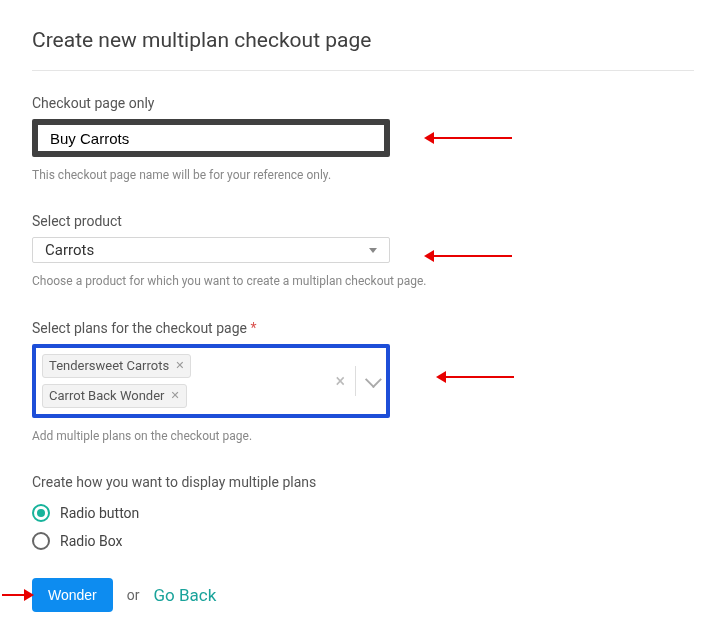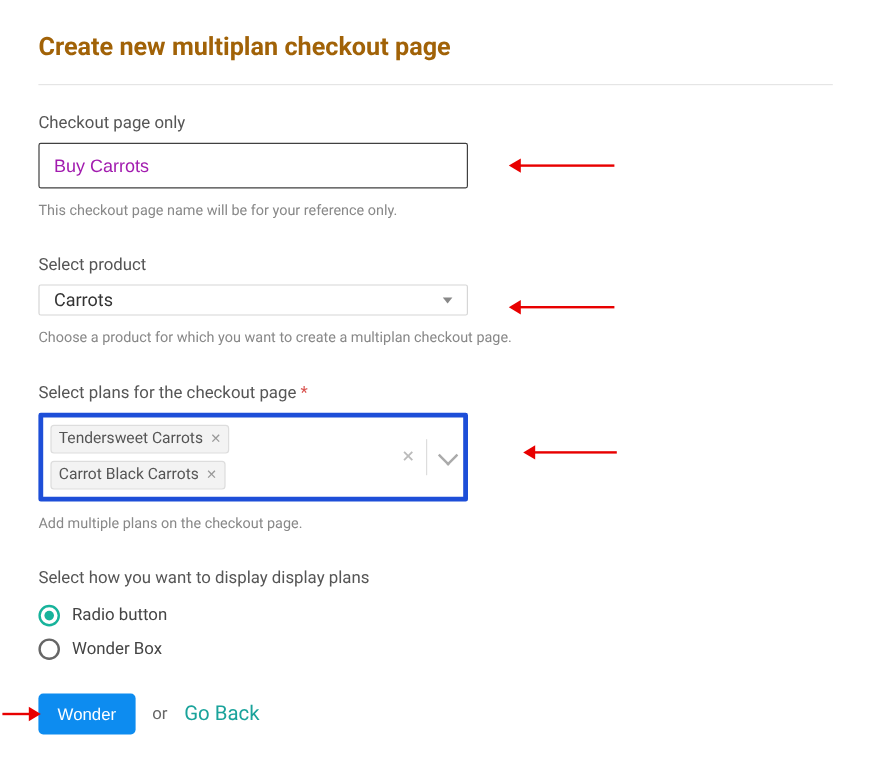--- a/index.html
+++ b/index.html
@@ -6,22 +6,22 @@
     body {
       font-family: -apple-system, BlinkMacSystemFont, "Segoe UI", Roboto, Helvetica, Arial, sans-serif;
       background: #fff;
       padding: 28px 32px;
       width: 726px;
       color: #333;
       position: relative;
     }
     h1.page-title {
       font-size: 21px;
-      font-weight: 700;
-      color: #a16207;
+      font-weight: 400;
+      color: #404040;
       margin-bottom: 18px;
     }
     .hr {
       border: none;
       border-top: 1px solid #e5e5e5;
       margin-bottom: 24px;
     }
     .form-group { margin-bottom: 28px; position: relative; }
     .form-label {
       font-size: 14px;
@@ -33,25 +33,25 @@
     .helper {
       font-size: 12px;
       color: #888;
       margin-top: 8px;
       line-height: 1.7;
       max-width: 400px;
     }
     .text-input {
       width: 358px;
       height: 38px;
-      border: 1px solid #404040;
+      border: 6px solid #404040;
       border-radius: 2px;
       padding: 0 12px;
       font-size: 15px;
-      color: #a21caf;
+      color: #000000;
     }
     .select-wrap {
       width: 358px;
       height: 26px;
       border: 1px solid #d6d6d6;
       border-radius: 2px;
       display: flex;
       align-items: center;
       padding: 0 12px;
       position: relative;
@@ -210,47 +210,47 @@
     <span class="required">*</span>
   </label>
   <div class="field-wrap">
     <div class="multi-wrap">
       <div class="tags-area">
         <span class="tag">
           <span>Tendersweet Carrots</span>
           <span class="tag-x">✕</span>
         </span>
         <span class="tag">
-          <span>Carrot Black Carrots</span>
+          <span>Carrot Back Wonder</span>
           <span class="tag-x">✕</span>
         </span>
       </div>
       <div class="multi-controls">
         <span class="multi-clear">×</span>
         <span class="multi-divider"></span>
         <span class="multi-caret"></span>
       </div>
     </div>
     <div class="arrow point-left arrow-3"></div>
   </div>
   <div class="helper">Add multiple plans on the checkout page.</div>
 </div>
 
 <div class="form-group">
-  <label class="form-label">Select how you want to display display plans</label>
+  <label class="form-label">Create how you want to display multiple plans</label>
   <div class="radio-group">
     <div class="radio-row">
       <span class="radio-outer selected">
           <span class="radio-inner"></span>
         </span>
       <span class="radio-label">Radio button</span>
     </div>
     <div class="radio-row">
       <span class="radio-outer"></span>
-      <span class="radio-label">Wonder Box</span>
+      <span class="radio-label">Radio Box</span>
     </div>
   </div>
 </div>
 
 <div class="actions">
   <div class="arrow point-right arrow-submit"></div>
   <button class="btn-primary">Wonder</button>
   <span class="or-text">or</span>
   <a class="link-back">Go Back</a>
 </div>

